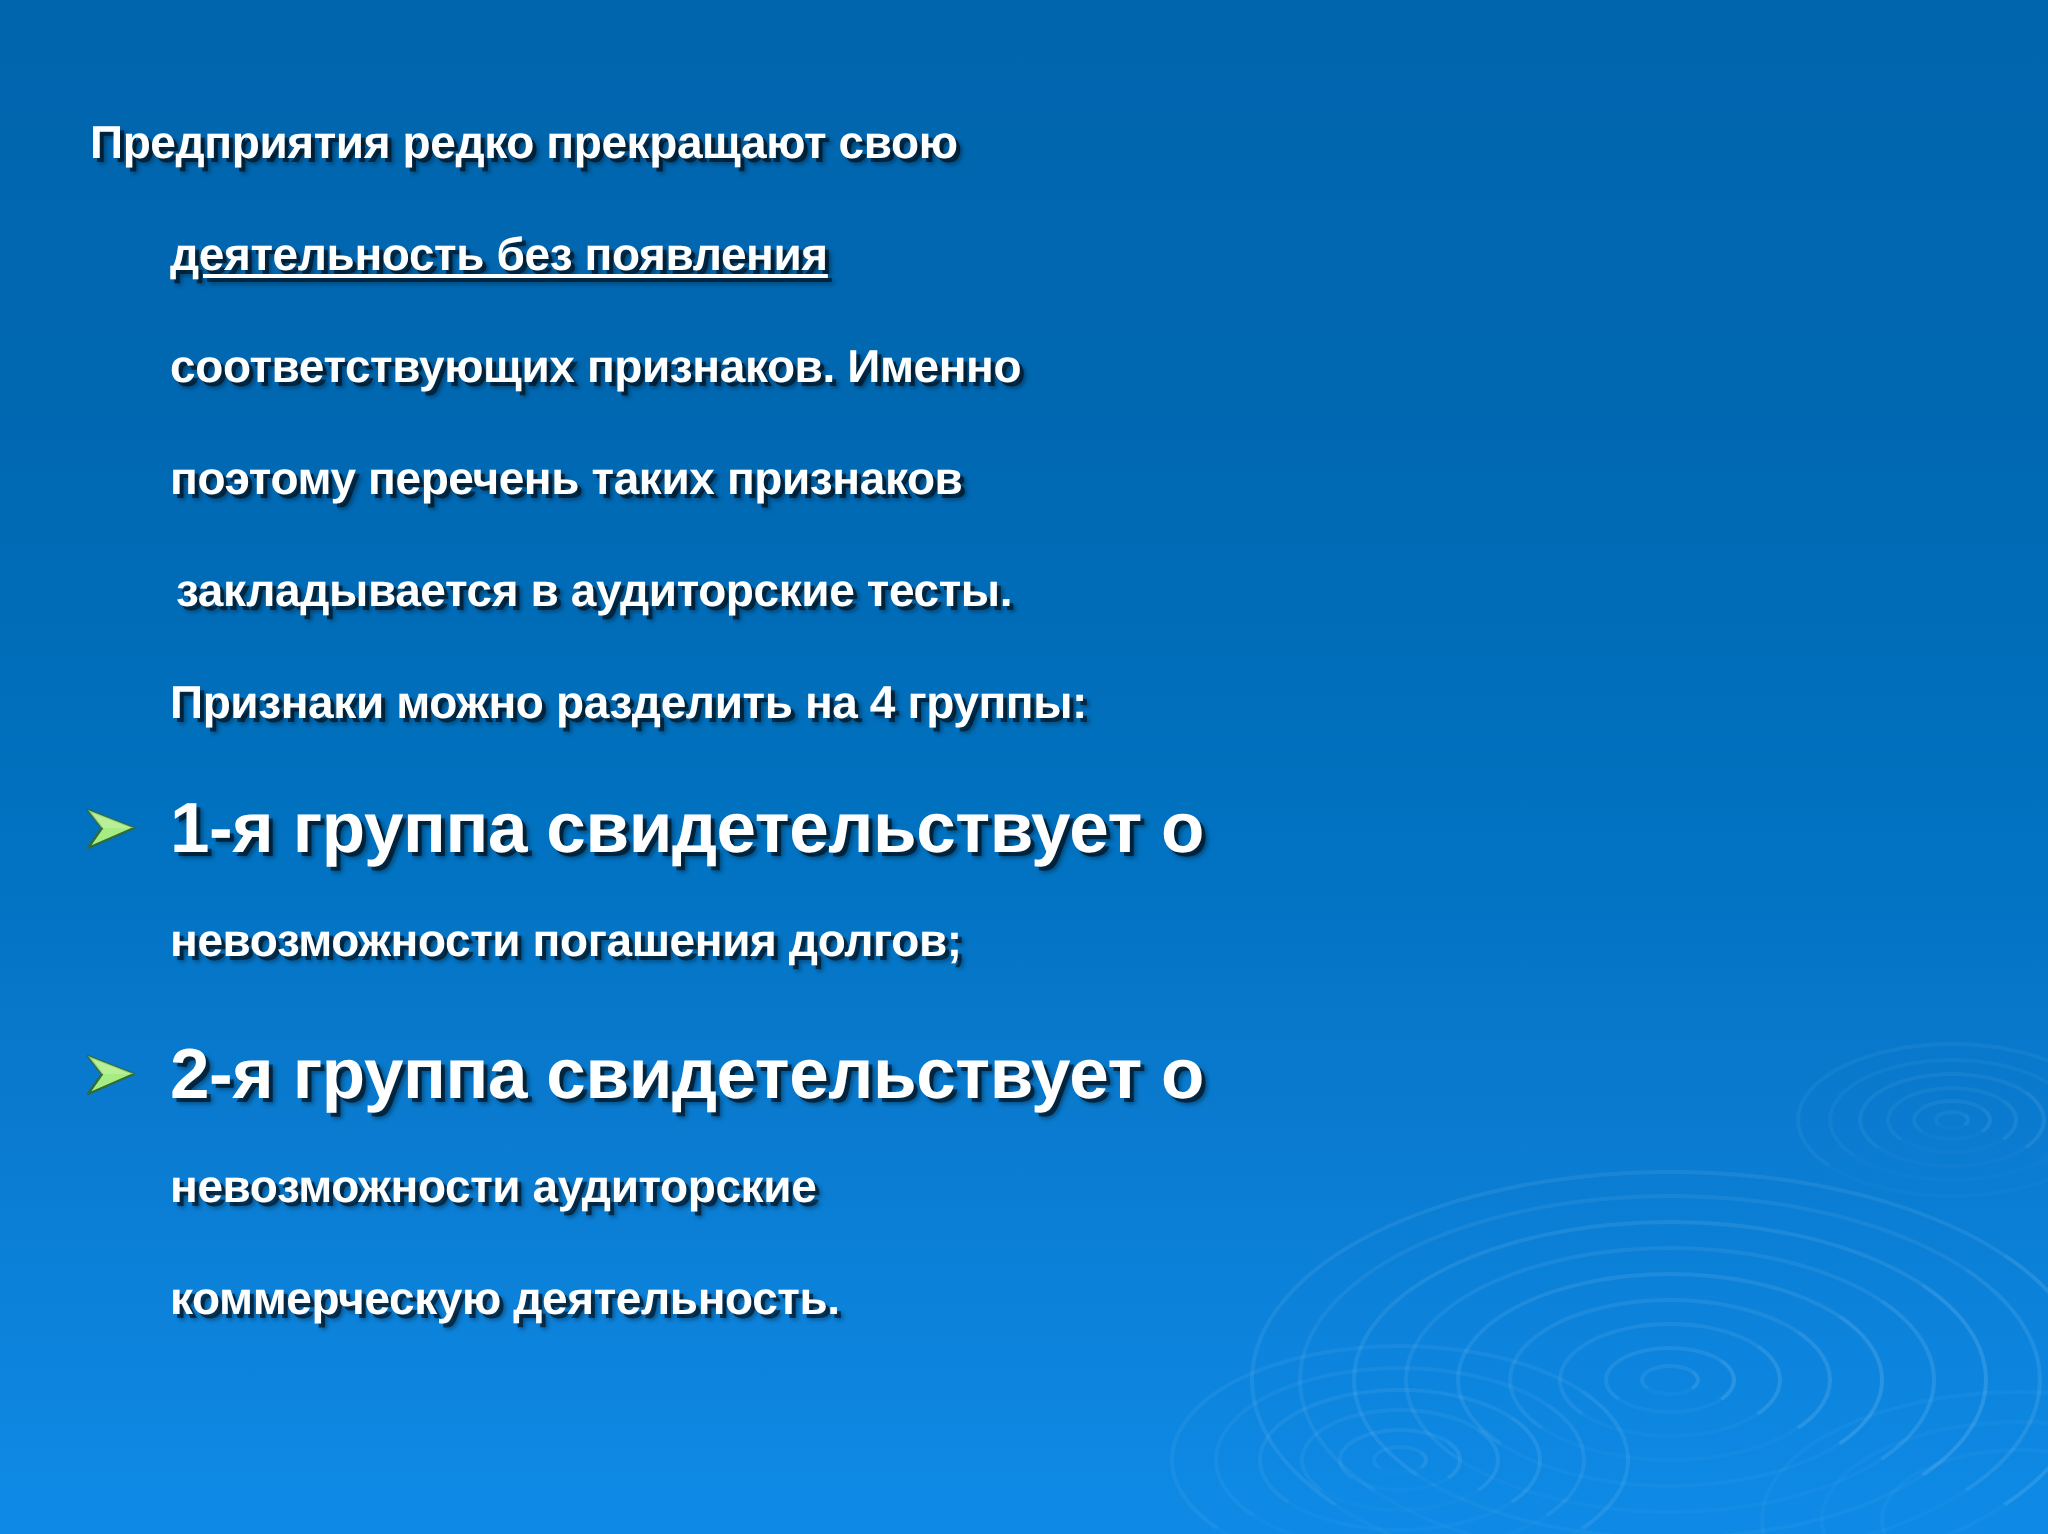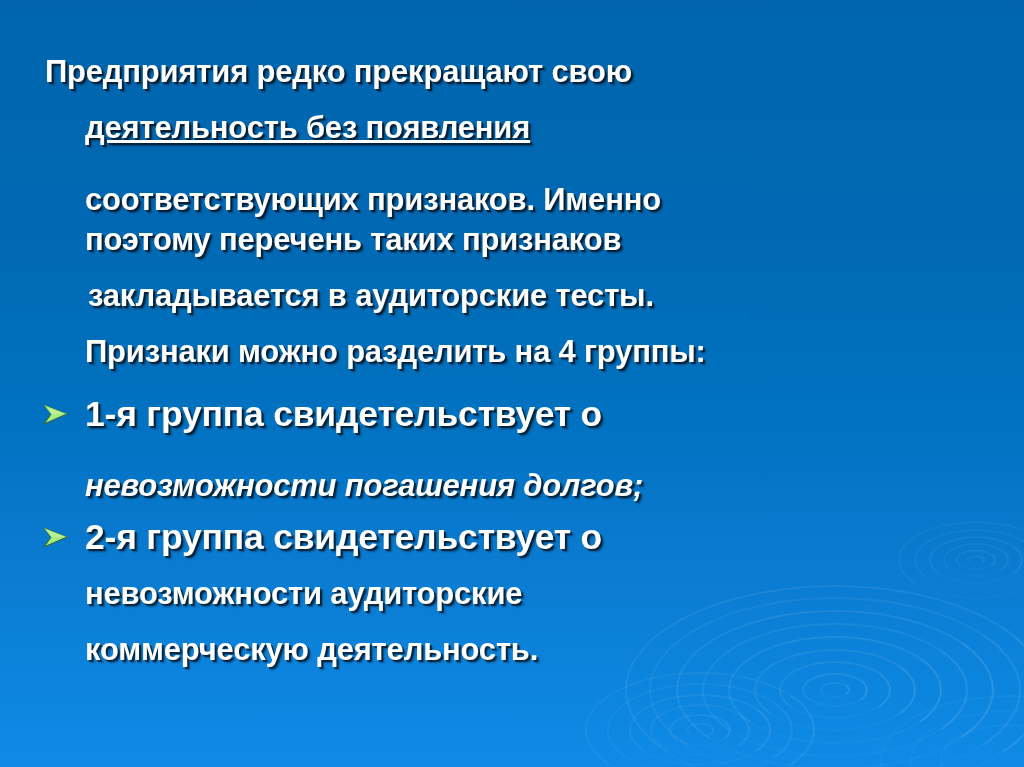--- a/index.html
+++ b/index.html
@@ -40,21 +40,21 @@
     color:#ffffff;
     font-weight:bold;
     letter-spacing:-0.2px;
     text-shadow:
        2px 2px 0 rgba(0,0,0,0.55),
        3px 3px 2px rgba(0,0,0,0.35);
     white-space:nowrap;
   }
   .para-line {
     position:absolute;
-    font-size:31px;
+    font-size:23px;
     line-height:35.5px;
   }
   .bullet-row {
     position:absolute;
     font-size:35.5px;
     line-height:35.5px;
   }
   .bullet-marker {
     position:absolute;
     left:40px;
@@ -106,35 +106,35 @@
       <span style="width:200px;height:100px;opacity:.22;"></span>
       <span style="width:140px;height:72px;opacity:.25;"></span>
     </div>
 
   </div>
 
   <div id="content">
 
     <div class="para-line" style="left:45px; top:54px;">Предприятия редко прекращают свою</div>
     <div class="para-line" style="left:85px; top:110px;text-decoration:underline;">деятельность без появления</div>
-    <div class="para-line" style="left:85px; top:166px;margin-top:16px;">соответствующих признаков. Именно</div>
+    <div class="para-line" style="left:85px; top:166px;">соответствующих признаков. Именно</div>
     <div class="para-line" style="left:85px; top:222px;">поэтому перечень таких признаков</div>
     <div class="para-line" style="left:88px; top:278px;">закладывается в аудиторские тесты.</div>
     <div class="para-line" style="left:85px; top:334px;">Признаки можно разделить на 4 группы:</div>
 
     <div class="bullet-row" style="left:0; top:397px; width:816px; height:36px;text-align:center;">
       <span class="bullet-marker" style="top:2px;">
         <svg width="30" height="30" viewBox="0 0 30 30">
           <path d="M4 6 L27 15 L4 25 L11 15 Z" fill="#a5ec84" stroke="#2f6b35" stroke-width="1.2" stroke-linejoin="round"></path>
           <path d="M4 6 L27 15 L11 15 Z" fill="#bdf29e" opacity="0.75"></path>
         </svg>
       </span>
       <span class="btxt">1-я группа свидетельствует о</span>
     </div>
-    <div class="para-line" style="left:85px; top:468px;font-style:italic;">невозможности погашения долгов;</div>
+    <div class="para-line" style="left:85px; top:453px;">невозможности погашения долгов;</div>
 
     <div class="bullet-row" style="left:0; top:520px; width:1024px; height:36px;padding-left:40px;">
       <span class="bullet-marker" style="top:2px;">
         <svg width="30" height="30" viewBox="0 0 30 30">
           <path d="M4 6 L27 15 L4 25 L11 15 Z" fill="#a5ec84" stroke="#2f6b35" stroke-width="1.2" stroke-linejoin="round"></path>
           <path d="M4 6 L27 15 L11 15 Z" fill="#bdf29e" opacity="0.75"></path>
         </svg>
       </span>
       <span class="btxt">2-я группа свидетельствует о</span>
     </div>

